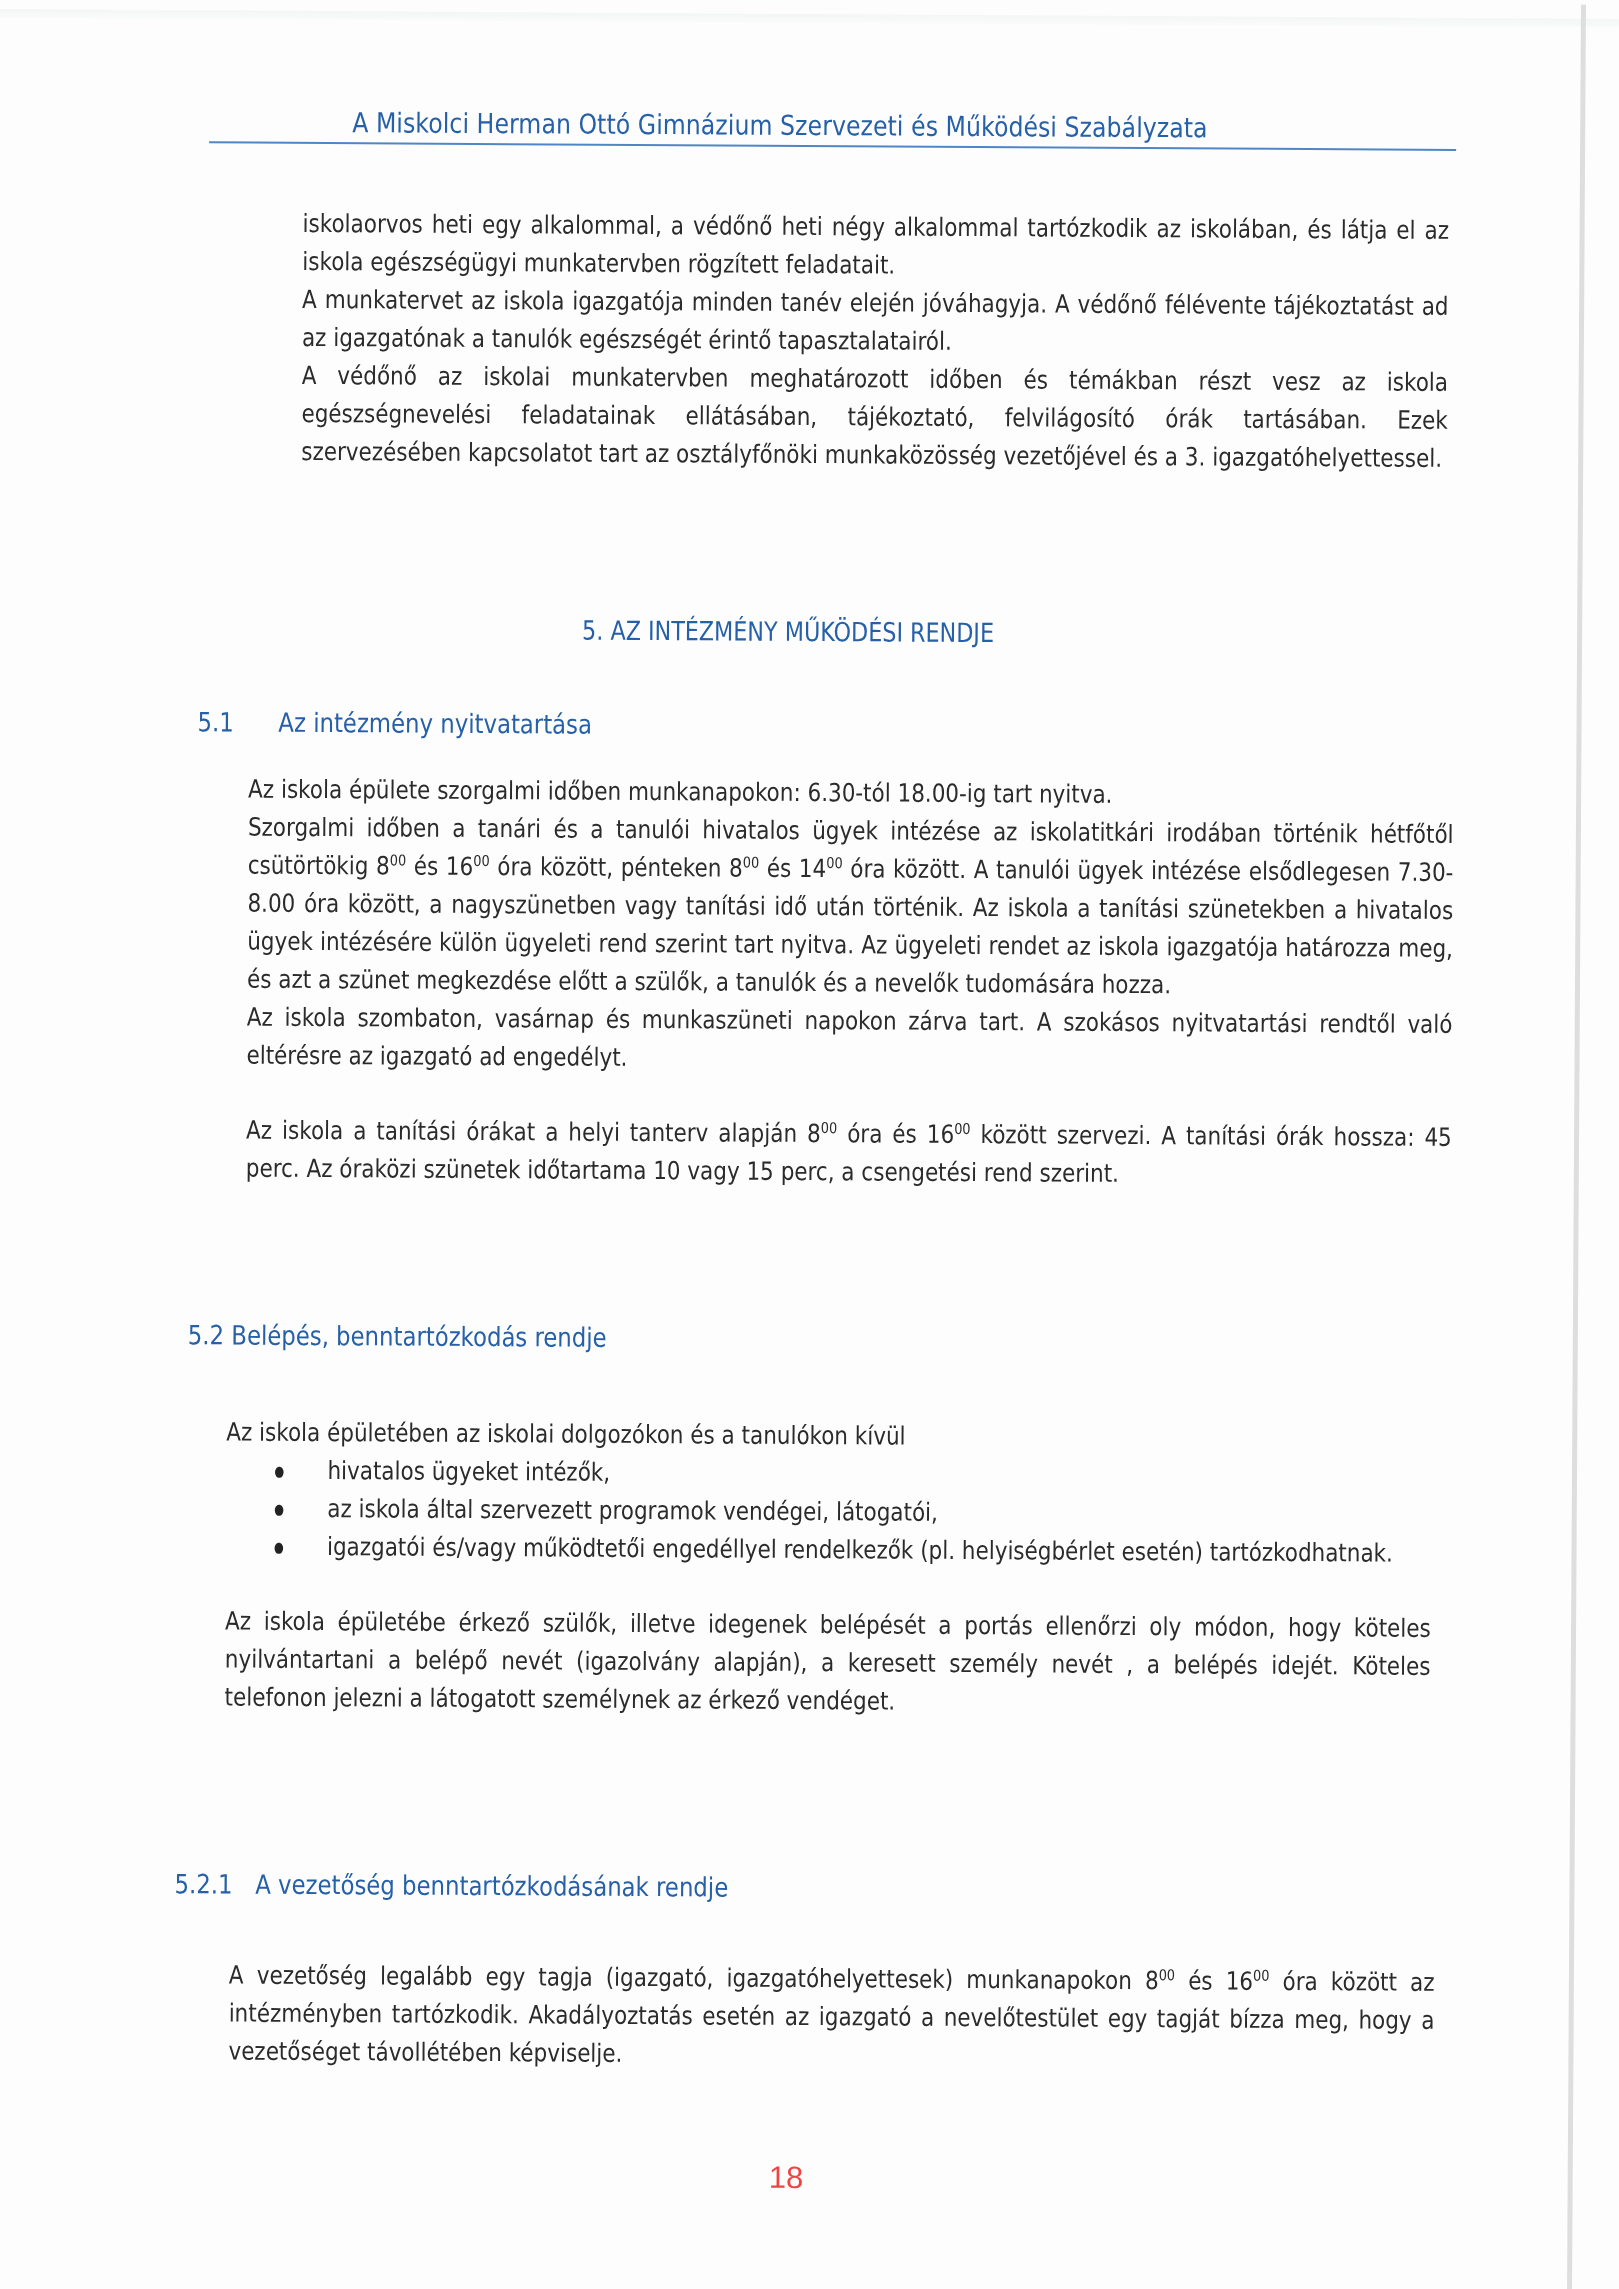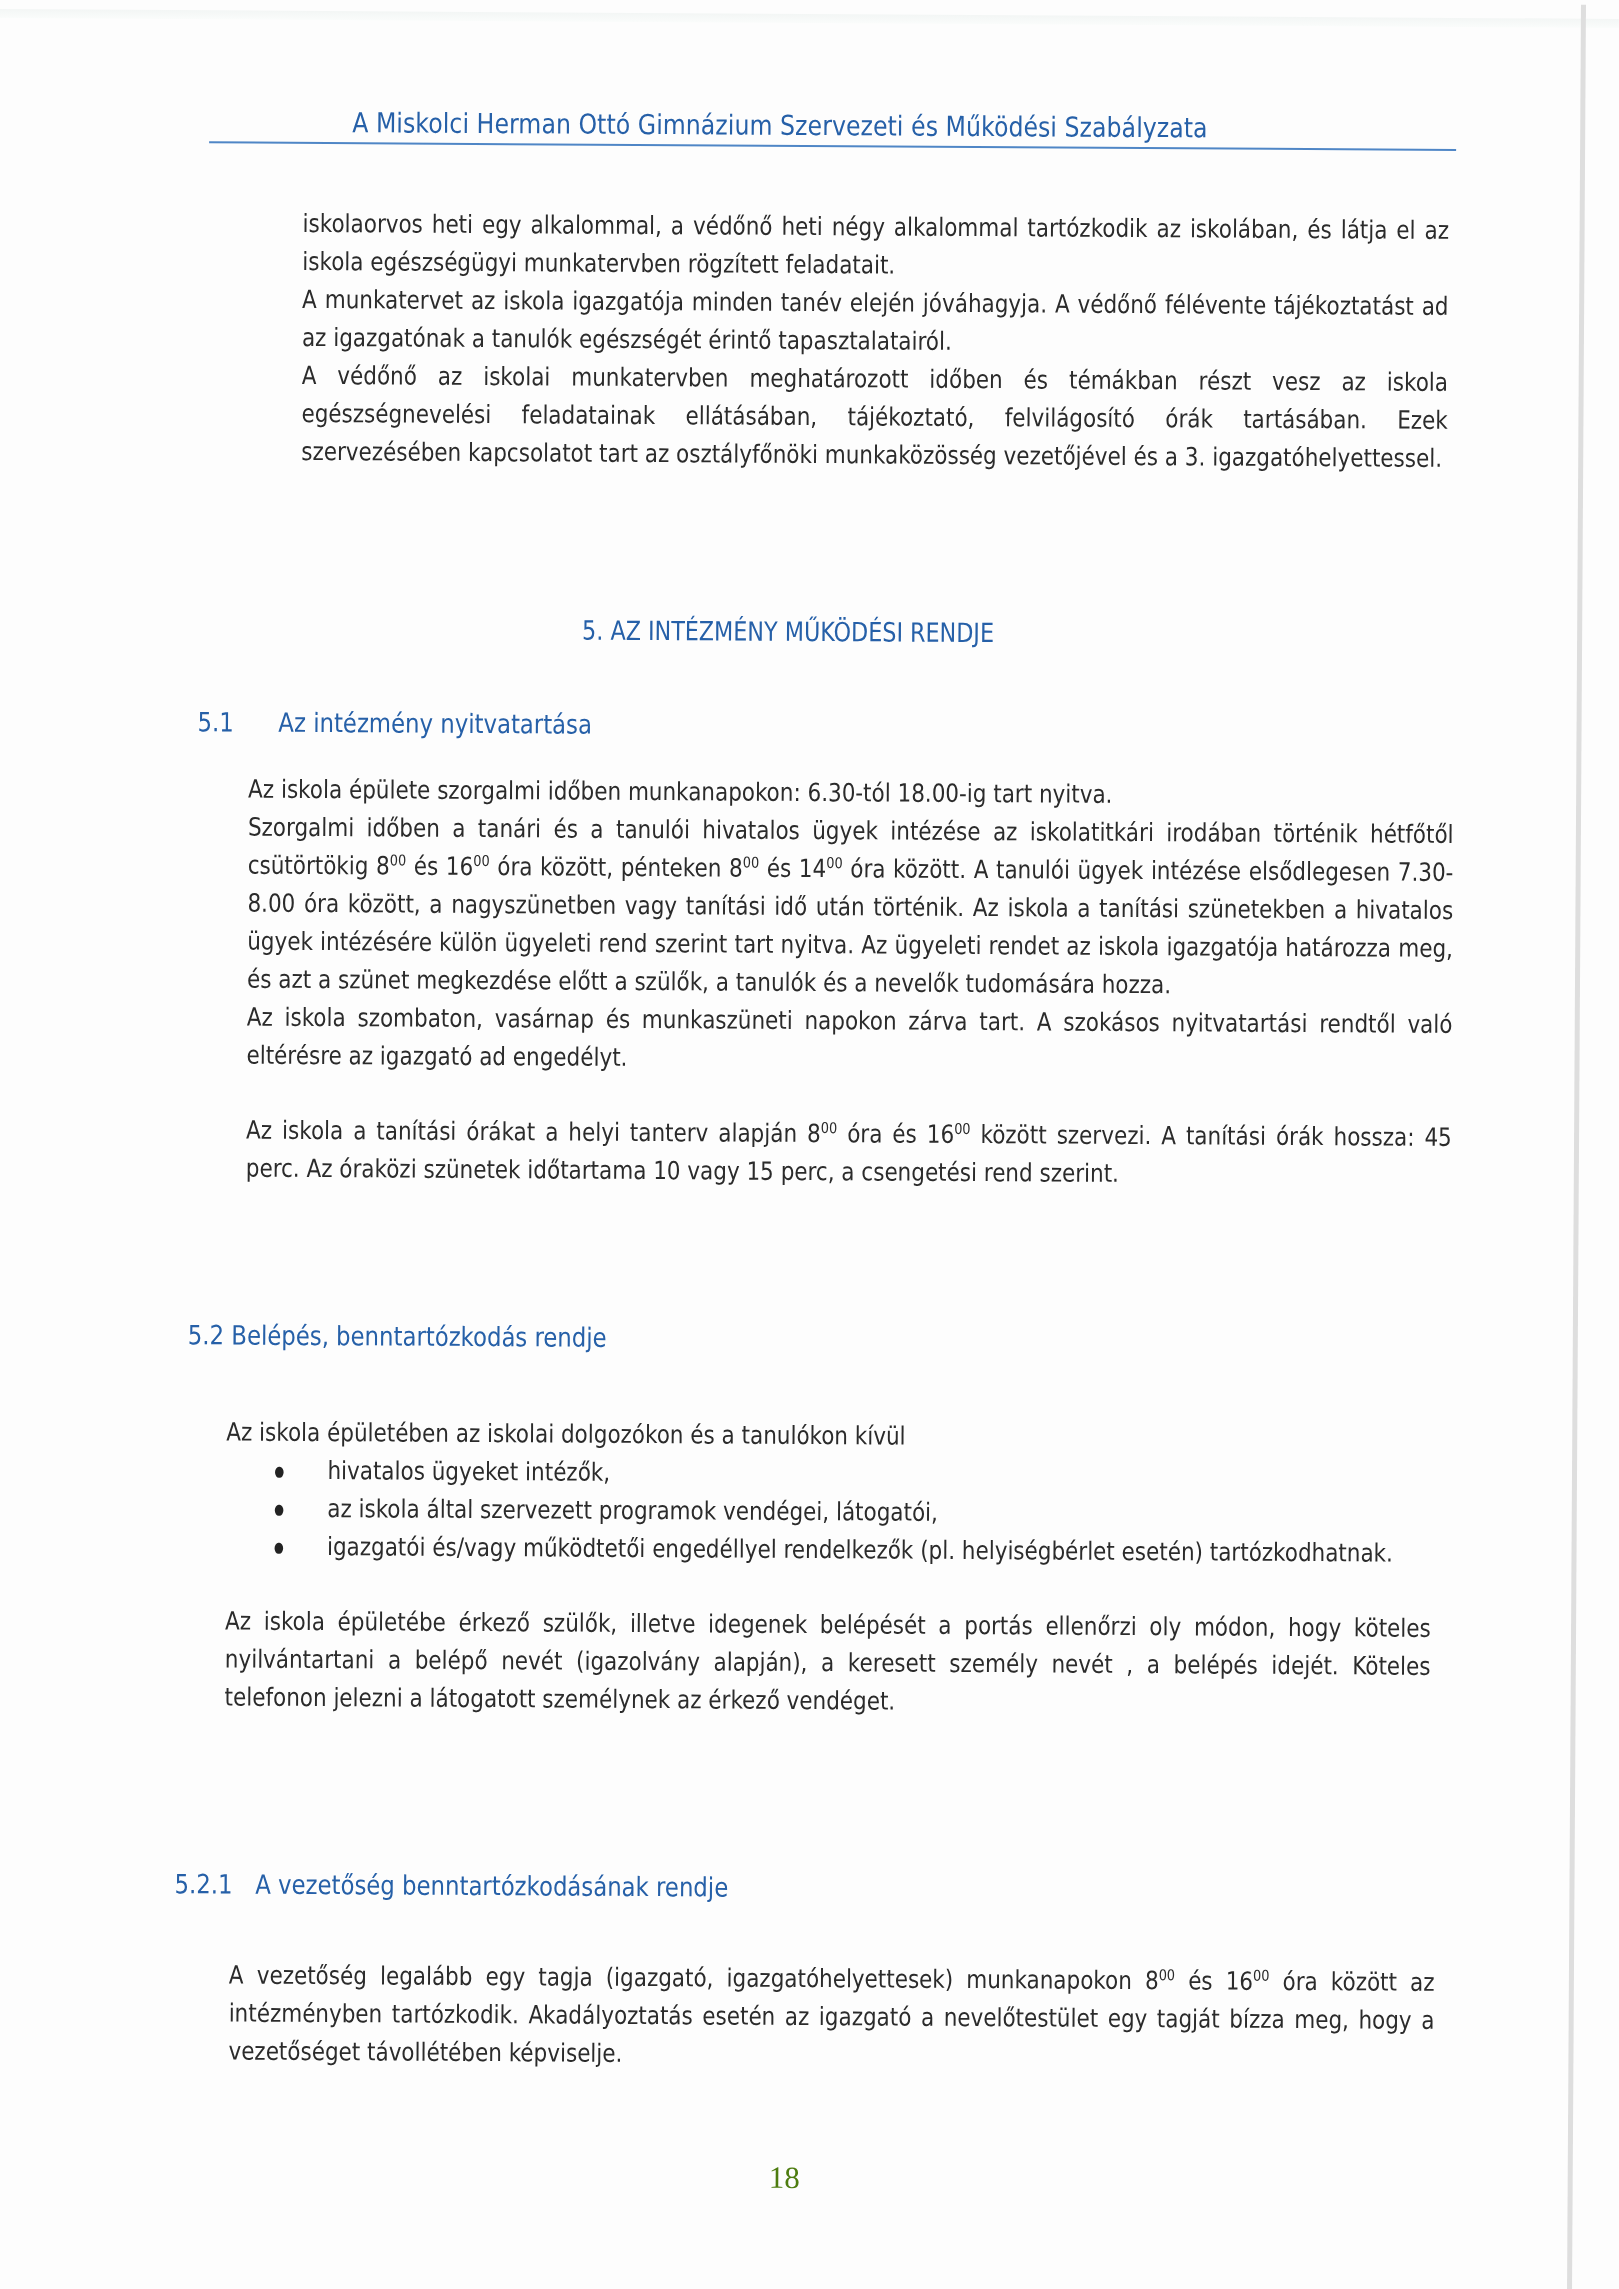--- a/index.html
+++ b/index.html
@@ -20,21 +20,21 @@
     font-family: "DejaVu Sans", sans-serif; transform: scaleX(0.86); transform-origin: left top;
   }
   .body-text p { margin: 0; }
   sup { font-size: 60%; line-height: 0; vertical-align: 0.6em; }
   .h1 { position: absolute; left: 586px; top: 616px; font-size: 26.5px; color: #2660a8; font-family: "DejaVu Sans", sans-serif; transform: scaleX(0.84); transform-origin: left; }
   .h2 { position: absolute; font-size: 26.5px; color: #2660a8; font-family: "DejaVu Sans", sans-serif; transform: scaleX(0.86); transform-origin: left; }
   .h2 .num { display: inline-block; }
   ul.bullets { list-style: none; margin: 0; padding: 0; }
   ul.bullets li { position: relative; padding-left: 65px; }
   ul.bullets li::before { content: ""; position: absolute; left: 3.9px; top: 14.7px; width: 9.8px; height: 11.8px; border-radius: 50%; background: #222; }
-  .page-number { position: absolute; left: 782px; top: 2160px; font-size: 31px; font-family: Liberation Serif, serif; color: #4d7c0f; }
+  .page-number { position: absolute; left: 782px; top: 2160px; font-size: 31px; font-family: Liberation Sans, sans-serif; color: #ef4444; }
 </style>
 </head>
 <body>
 
 <div class="page">
   <div class="top-edge"></div>
   <div class="right-edge"></div>
 
   <div class="header-title">A Miskolci Herman Ottó Gimnázium Szervezeti és Működési Szabályzata</div>
   <div class="header-rule"></div>

